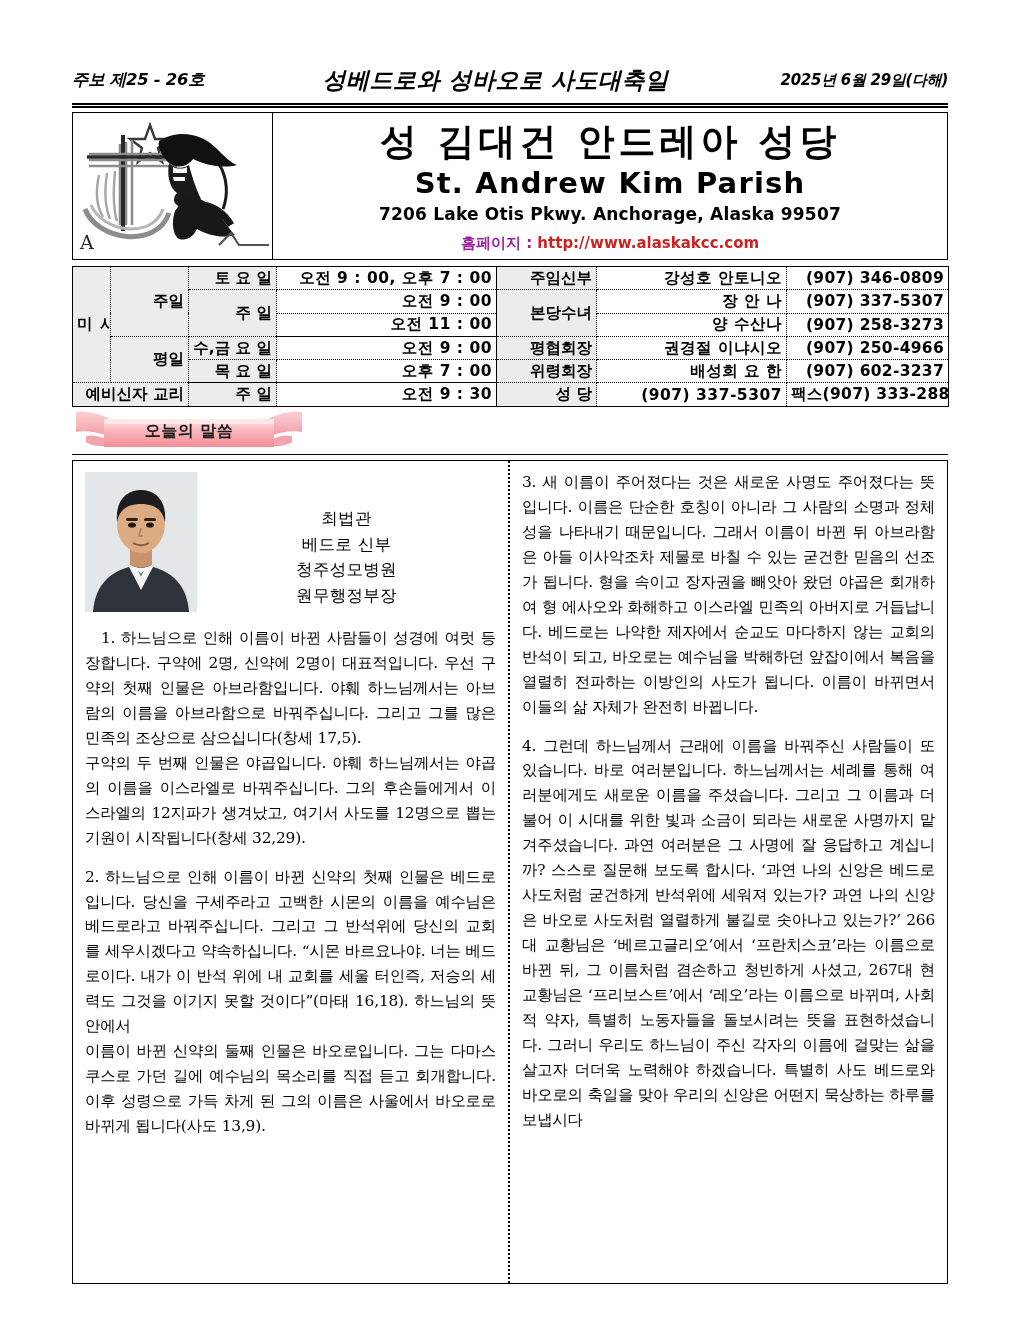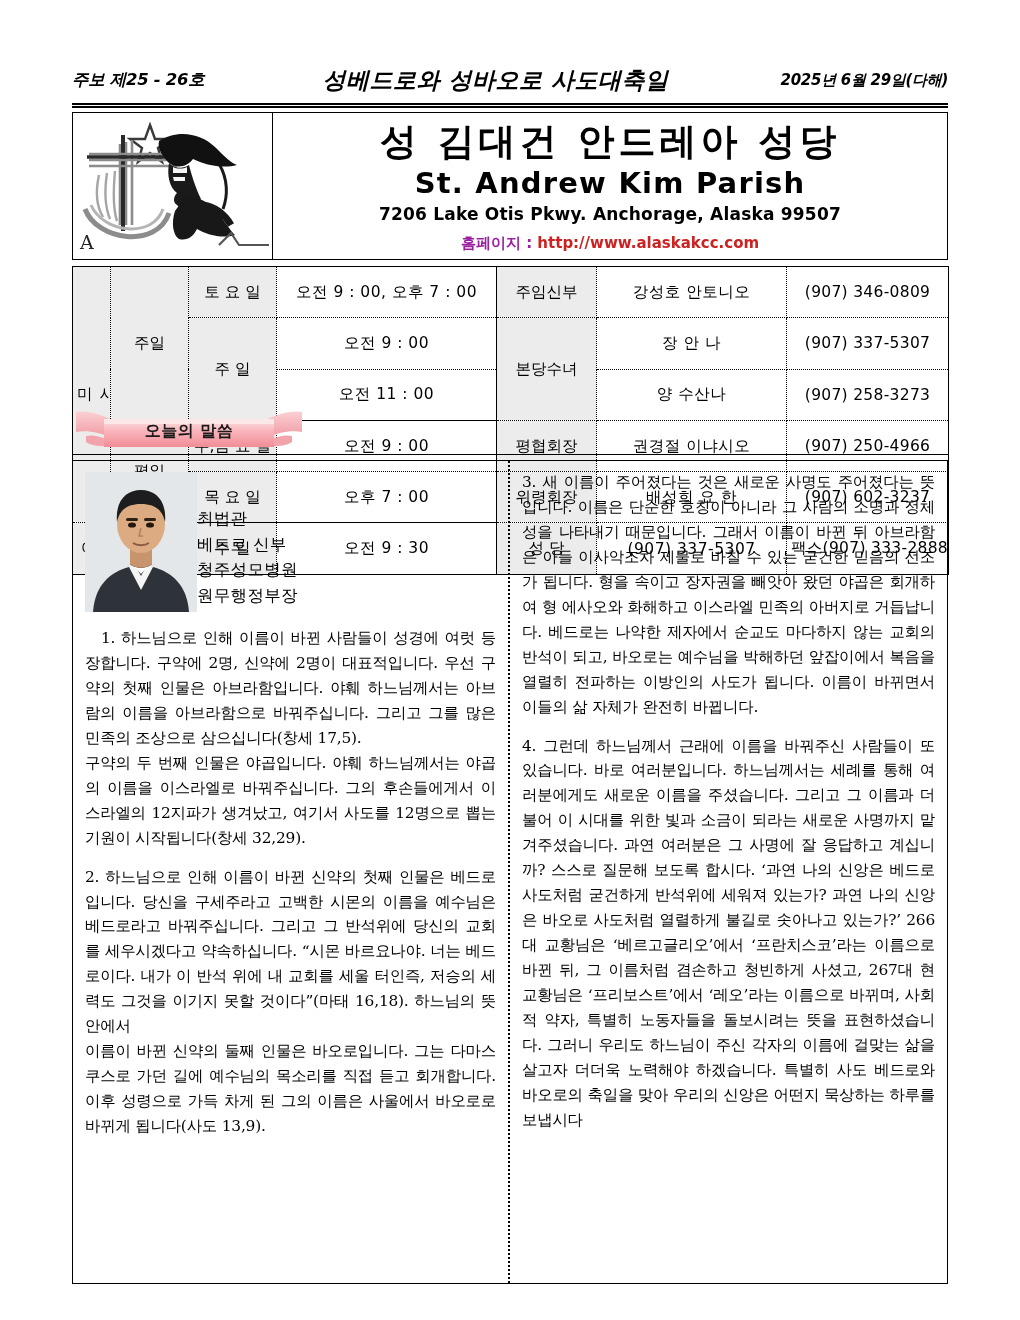--- a/index.html
+++ b/index.html
@@ -136,25 +136,25 @@
   .info-table {
     position: absolute;
     left: 72px;
     top: 266px;
     width: 876px;
     border-collapse: collapse;
     table-layout: fixed;
   }
   .info-table td {
     border: 1px dotted #000;
-    padding: 14px 4px;
+    padding: 0 4px;
     height: 22.3px;
     font-size: 15.5px;
-    font-weight: 400;
-    text-align: center;
+    font-weight: 700;
+    text-align: right;
     vertical-align: middle;
     white-space: nowrap;
     overflow: hidden;
   }
   .info-table .shade { background: #ececec; }
   .info-table .outer-l { border-left: 1.6px solid #000; }
   .info-table .outer-r { border-right: 1.6px solid #000; }
   .info-table .outer-t { border-top: 1.6px solid #000; }
   .info-table .outer-b { border-bottom: 1.6px solid #000; }
   .info-table .solid-r { border-right: 1.2px solid #000; }
@@ -257,21 +257,21 @@
   .photo {
     width: 112px;
     height: 140px;
     flex: none;
     position: relative;
     overflow: hidden;
     background: #dfe2e6;
   }
   .caption {
     flex: 1;
-    text-align: left;
+    text-align: center;
     font-family: "DejaVu Serif", "Liberation Serif", serif;
     font-size: 16.5px;
     line-height: 1.55;
     padding-top: 34px;
     letter-spacing: 0.3px;
   }
 </style>
 </head>
 <body>
 

